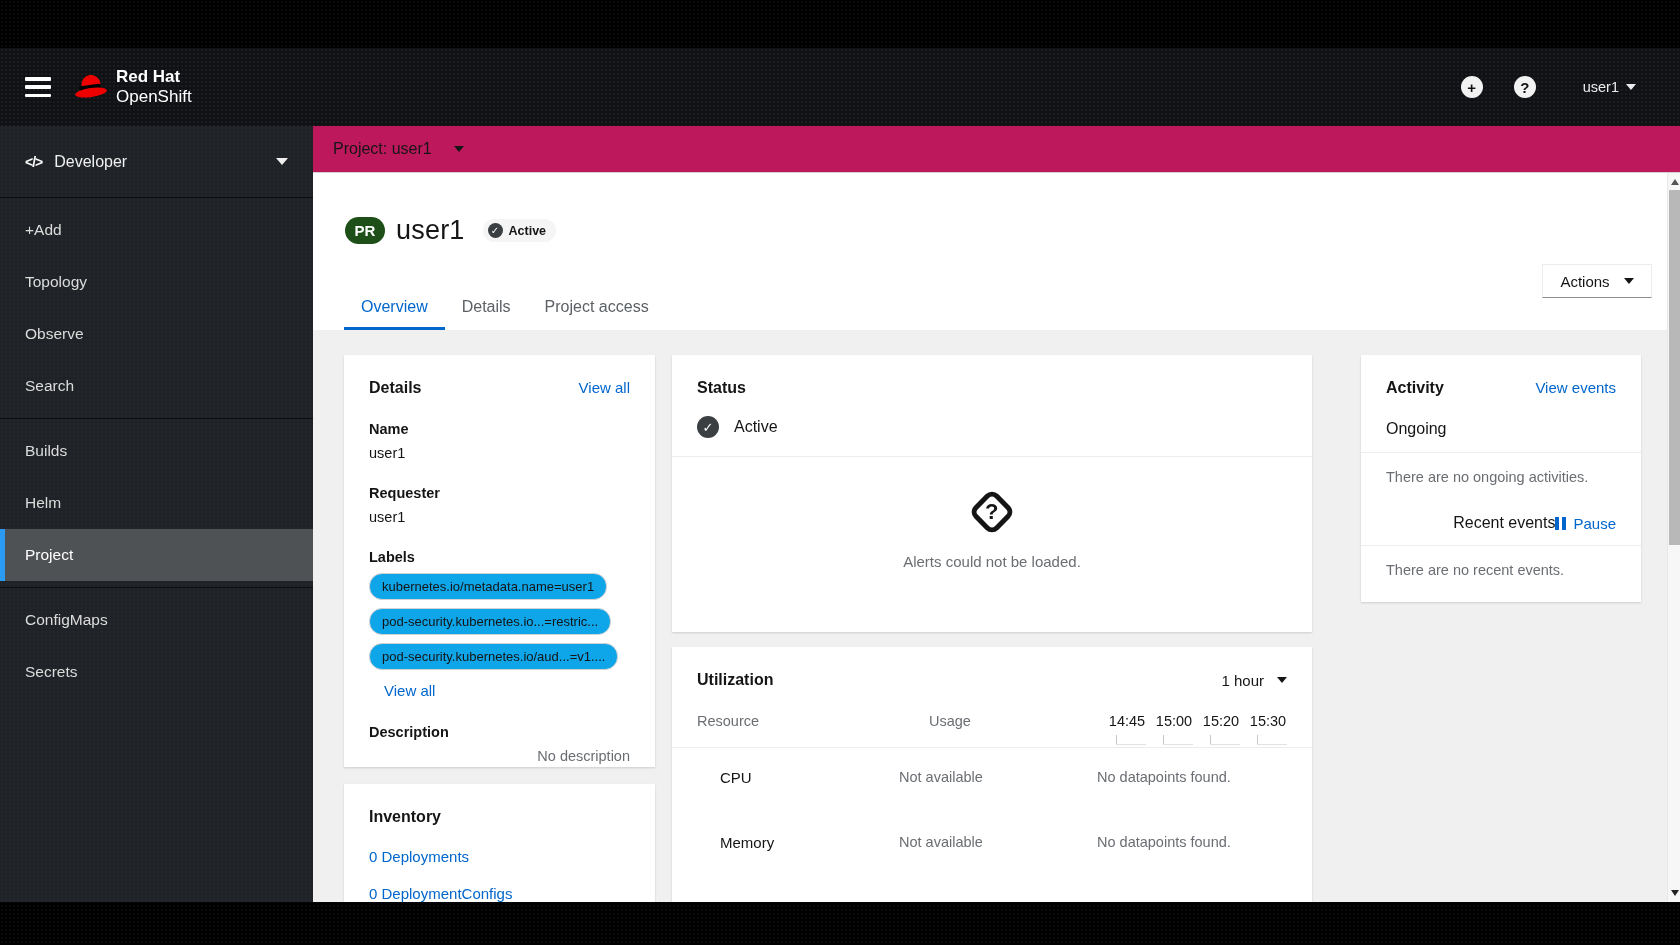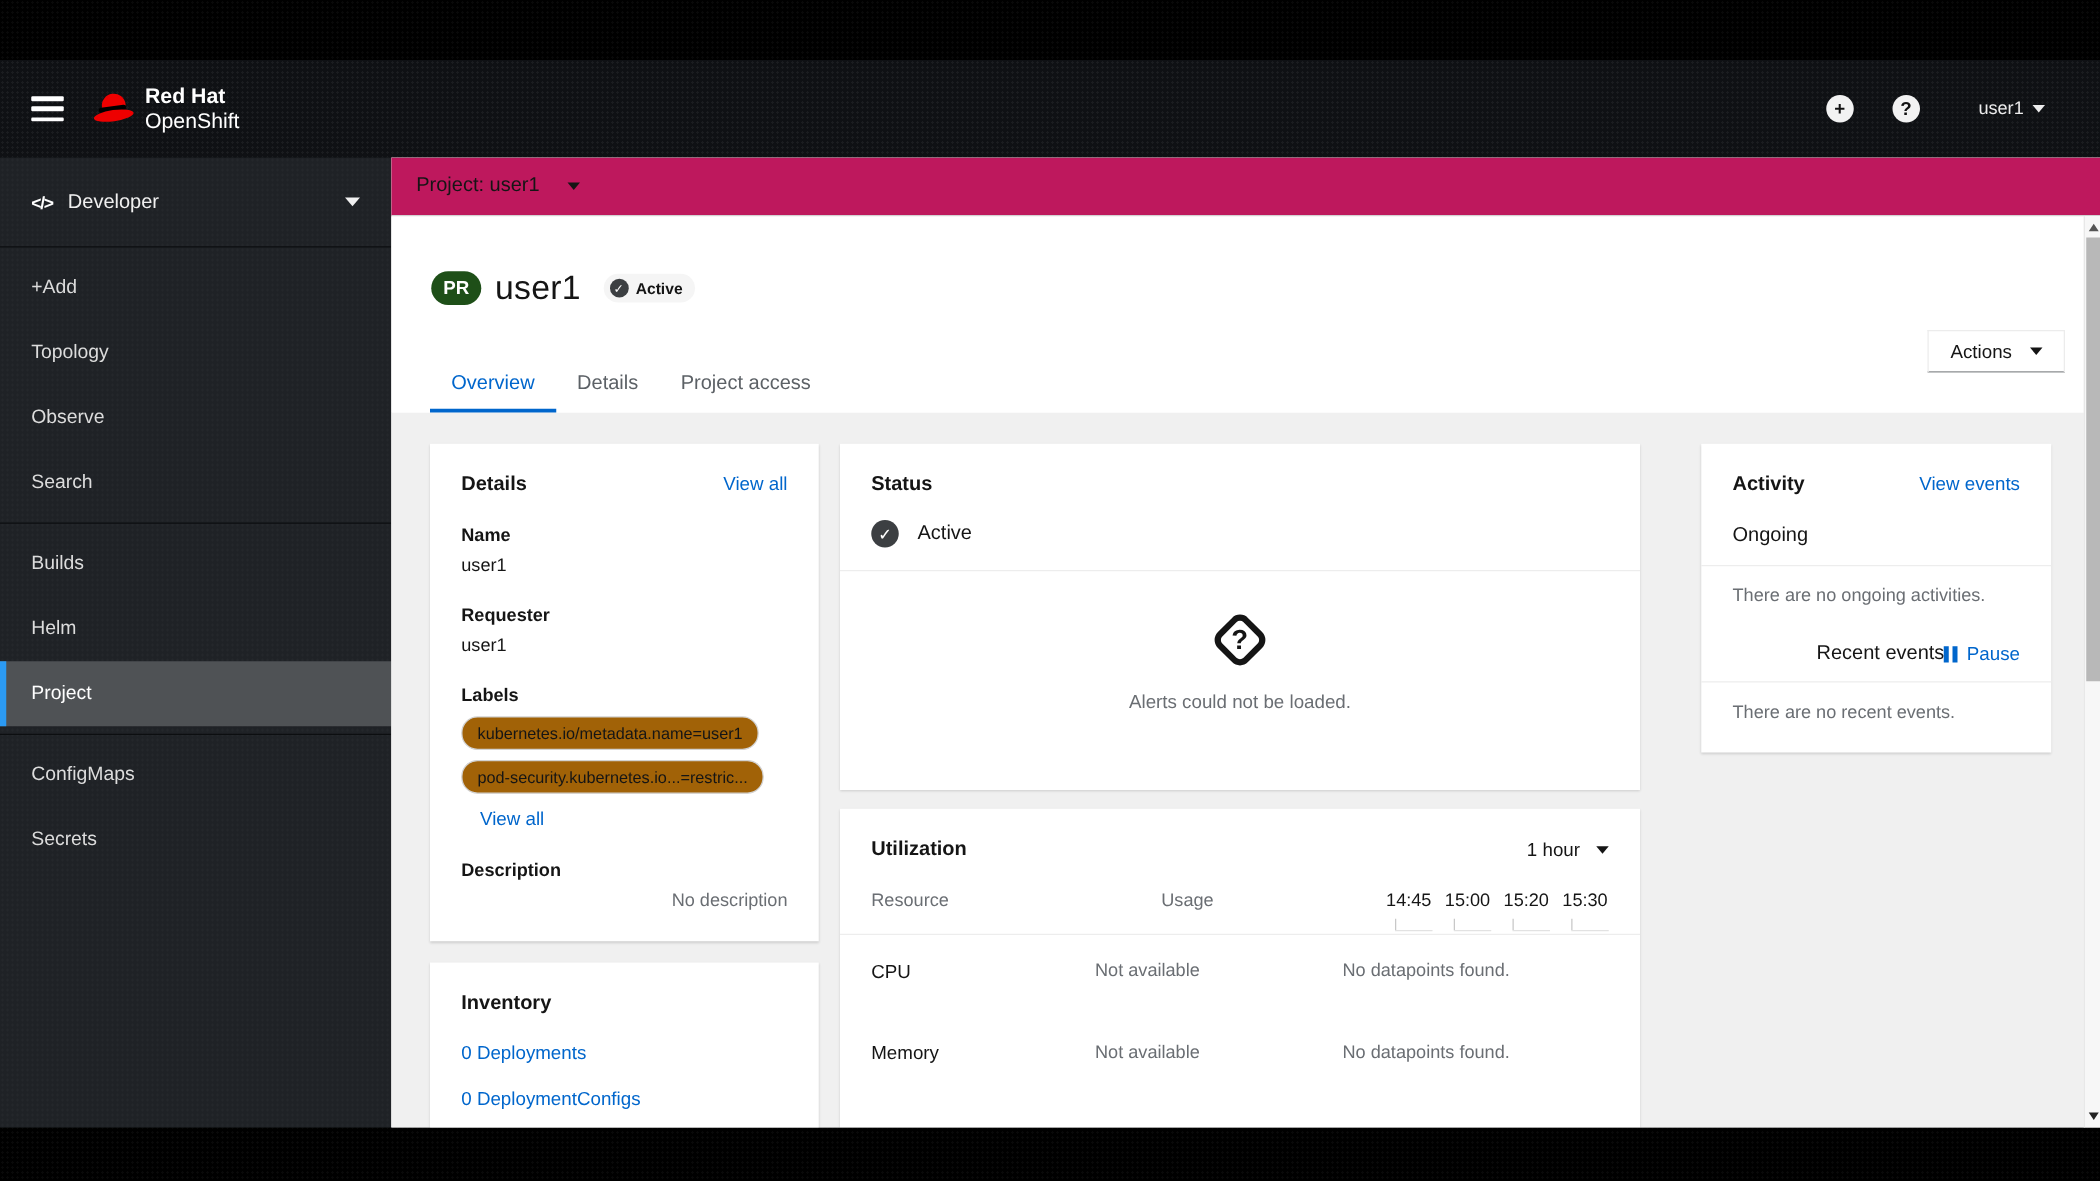--- a/index.html
+++ b/index.html
@@ -72,21 +72,21 @@
 
   .card-pad { padding:24px 25px; }
   .card-title { font-size:16px; font-weight:bold; color:#151515; }
   .card-head { display:flex; align-items:baseline; justify-content:space-between; }
   a.link { color:#0066cc; font-size:15px; text-decoration:none; cursor:pointer; }
 
   
   .details-card { height:412px; }
   .fld-label { font-size:14.5px; font-weight:bold; color:#151515; margin-top:24px; }
   .fld-value { font-size:14.5px; color:#151515; margin-top:8px; }
-  .label-pill { display:inline-block; background:#a16207; border:1px solid #d2d2d2; border-radius:13px;
+  .label-pill { display:inline-block; background:#0ea5e9; border:1px solid #d2d2d2; border-radius:13px;
                 font-size:13px; color:#151515; padding:5px 12px; margin-top:8px; white-space:nowrap; }
   .viewall2 { display:inline-block; margin:12px 0 0 15px; font-size:15px; }
 
   
   .status-card { height:277px; display:flex; flex-direction:column; }
   .active-row { display:flex; align-items:center; gap:15px; margin-top:19px; }
   .big-check { width:22px; height:22px; border-radius:50%; background:#3c3f42; color:#fff; font-size:13px; display:flex; align-items:center; justify-content:center; }
   .active-row .txt { font-size:16px; color:#151515; }
   .hr-full { border:none; border-top:1px solid #ededed; margin:18px -25px 0 -25px; }
   .alerts-empty { flex:1; display:flex; flex-direction:column; align-items:center; justify-content:center; gap:24px; }
@@ -103,21 +103,21 @@
   .uc-resource { width:179px; font-size:14.5px; color:#6a6e73; }
   .uc-usage { width:198px; font-size:14.5px; color:#6a6e73; padding-left:53px; }
   .uc-times { margin-left:auto; display:flex; gap:9px; }
   .uc-times span { font-size:14.5px; color:#151515; width:38px; text-align:center; }
   .ticks { display:flex; gap:9px; justify-content:flex-end; margin-top:6px; height:10px; }
   .tick { width:38px; position:relative; }
   .tick::before { content:""; position:absolute; left:8px; top:0; width:1px; height:9px; background:#c8c8c8; }
   .tick::after { content:""; position:absolute; left:8px; top:9px; width:30px; height:1px; background:#e2e2e2; }
   .util-row { display:flex; margin-top:21px; }
   .util-row.second { margin-top:48px; }
-  .ur-name { width:179px; font-size:15px; font-weight:500; color:#151515; }
+  .ur-name { width:179px; font-size:15px; font-weight:500; color:#151515;margin-left:23px; }
   .ur-usage { width:198px; font-size:14.5px; color:#6a6e73; }
   .ur-data { font-size:14.5px; color:#6a6e73; }
 
   
   .activity-card { height:247px;margin-left:32px; }
   .act-sub { font-size:16px; color:#151515; margin-top:23px; }
   .act-empty { font-size:14.5px; color:#6a6e73; padding:16px 0; }
   .recent-row { display:flex; align-items:center; justify-content:flex-end; padding:13px 0; }
   .recent-lbl { font-size:16px; color:#151515; }
   .pause { display:flex; align-items:center; gap:7px; cursor:pointer; }
@@ -248,20 +248,21 @@
             <span class="card-title">Details</span>
             <a class="link">View all</a>
           </div>
           <div class="fld-label">Name</div>
           <div class="fld-value">user1</div>
           <div class="fld-label">Requester</div>
           <div class="fld-value">user1</div>
           <div class="fld-label">Labels</div>
           <div><span class="label-pill">kubernetes.io/metadata.name=user1</span></div>
           <div><span class="label-pill">pod-security.kubernetes.io...=restric...</span></div>
+          <div><span class="label-pill">pod-security.kubernetes.io/aud...=v1....</span></div>
           <a class="link viewall2">View all</a>
           <div class="fld-label">Description</div>
           <div class="fld-value" style="color:#6a6e73;text-align:right;">No description</div>
         </div>
 
         <div class="card inv-card card-pad">
           <div class="card-title">Inventory</div>
           <a class="link inv-link first">0 Deployments</a>
           <a class="link inv-link">0 DeploymentConfigs</a>
         </div>

